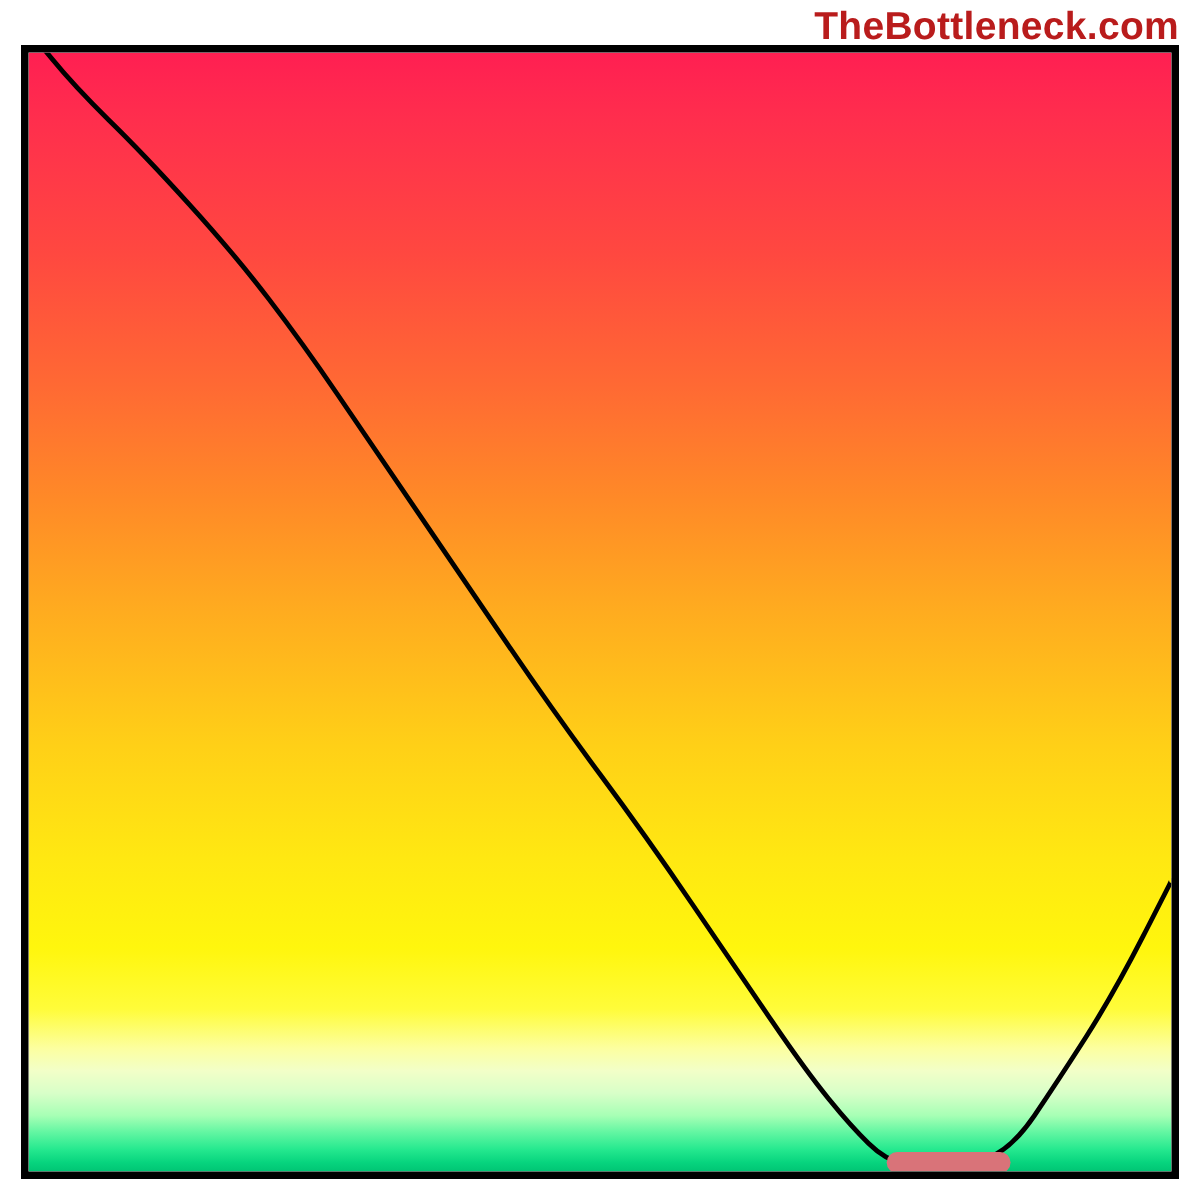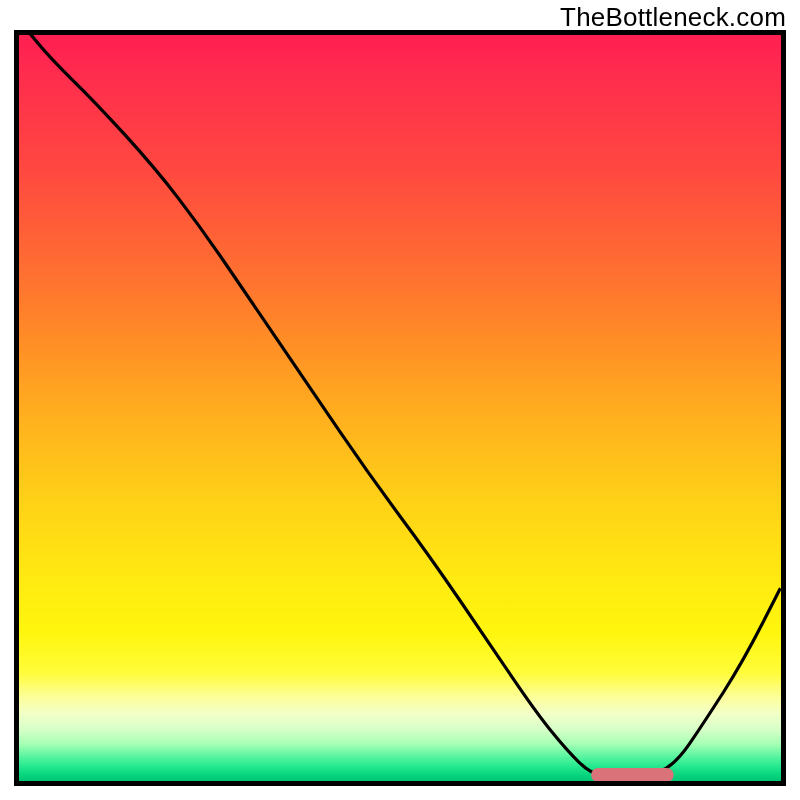--- a/index.html
+++ b/index.html
@@ -13,22 +13,22 @@
   .frame {
     position: relative;
     width: 800px;
     height: 800px;
   }
   .watermark {
     position: absolute;
     top: 2px;
     right: 14px;
     font-size: 26px;
-    font-weight: 400;
-    color: #000000;
+    font-weight: 700;
+    color: #b91c1c;
     letter-spacing: 0.2px;
   }
   .plot-outer {
     position: absolute;
     left: 14px;
     top: 30px;
     width: 772px;   
     height: 756px;  
     box-sizing: border-box;
   }

